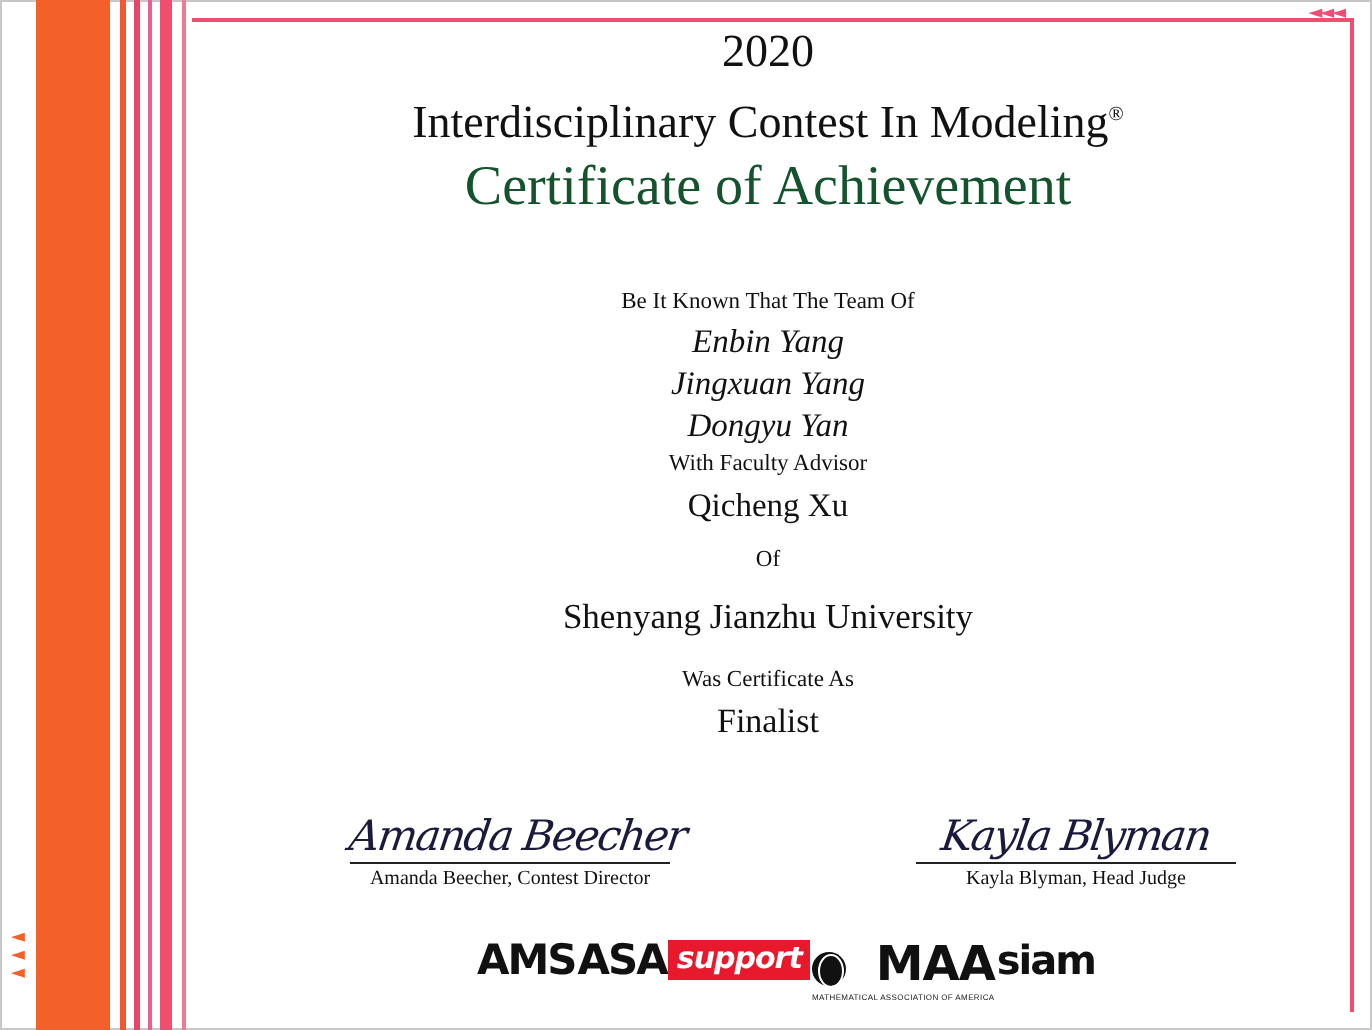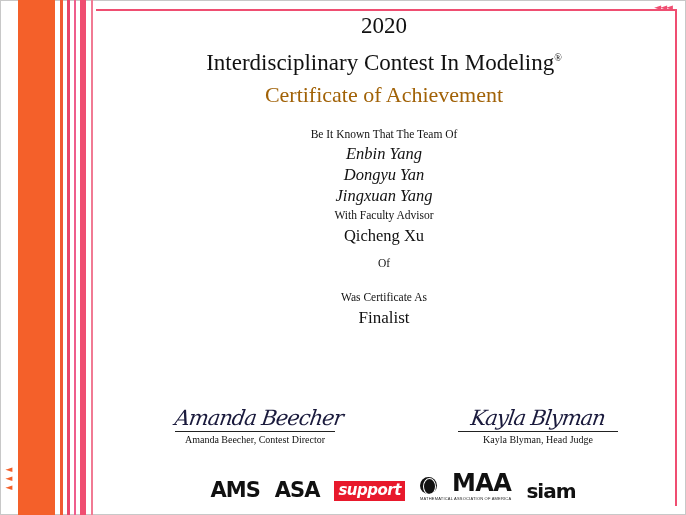--- a/index.html
+++ b/index.html
@@ -95,24 +95,24 @@
   .contest-title {
     font-size: 23px;
     line-height: 32px;
     color: #111;
   }
   .contest-title .reg {
     font-size: 10px;
     vertical-align: super;
   }
   .cert-title {
-    font-size: 22px;
+    font-size: 28px;
     line-height: 32px;
-    color: #a16207;
-    margin-bottom: 8px;
+    color: #14532d;
+    margin-bottom: 26px;
   }
   .small-label {
     font-size: 11.5px;
     line-height: 18px;
     color: #111;
   }
   .name {
     font-size: 16.5px;
     line-height: 21px;
     color: #111;
@@ -205,23 +205,23 @@
     margin-top: 1px;
   }
 
   
   .sponsors {
     position: absolute;
     left: 0;
     right: 0;
     bottom: 14px;
     display: flex;
-    align-items: flex-end;
+    align-items: flex-start;
     justify-content: center;
-    gap: 15px;
+    gap: 1px;
     padding-left: 100px;
   }
   .sp {
     font-family: "DejaVu Sans", sans-serif;
     font-weight: bold;
     color: #111;
     line-height: 1;
   }
   .sp-ams   { font-size: 21px; letter-spacing: -1px; }
   .sp-asa   { font-size: 21px; letter-spacing: -1px; }
@@ -288,32 +288,33 @@
       <span>Interdisciplinary Contest In Modeling</span><span class="reg">®</span>
     </div>
 
     <div class="cert-title">Certificate of Achievement</div>
 
     <div class="spacer-sm"></div>
 
     <div class="small-label">Be It Known That The Team Of</div>
 
     <div class="name">Enbin Yang</div>
+    <div class="name">Jingxuan Yang</div>
     <div class="name">Dongyu Yan</div>
-    <div class="name">Jingxuan Yang</div>
 
     <div class="small-label">With Faculty Advisor</div>
     <div class="advisor">Qicheng Xu</div>
 
     <div class="spacer-sm"></div>
 
     <div class="small-label">Of</div>
 
     <div class="spacer-sm"></div>
 
+    <div class="school">Shenyang Jianzhu University</div>
 
     <div class="spacer-md"></div>
 
     <div class="small-label">Was Certificate As</div>
     <div class="award">Finalist</div>
   </div>
 
   <div class="sig-area">
     <div class="sig-block sig-left">
       <div class="sig-script">Amanda Beecher</div>

